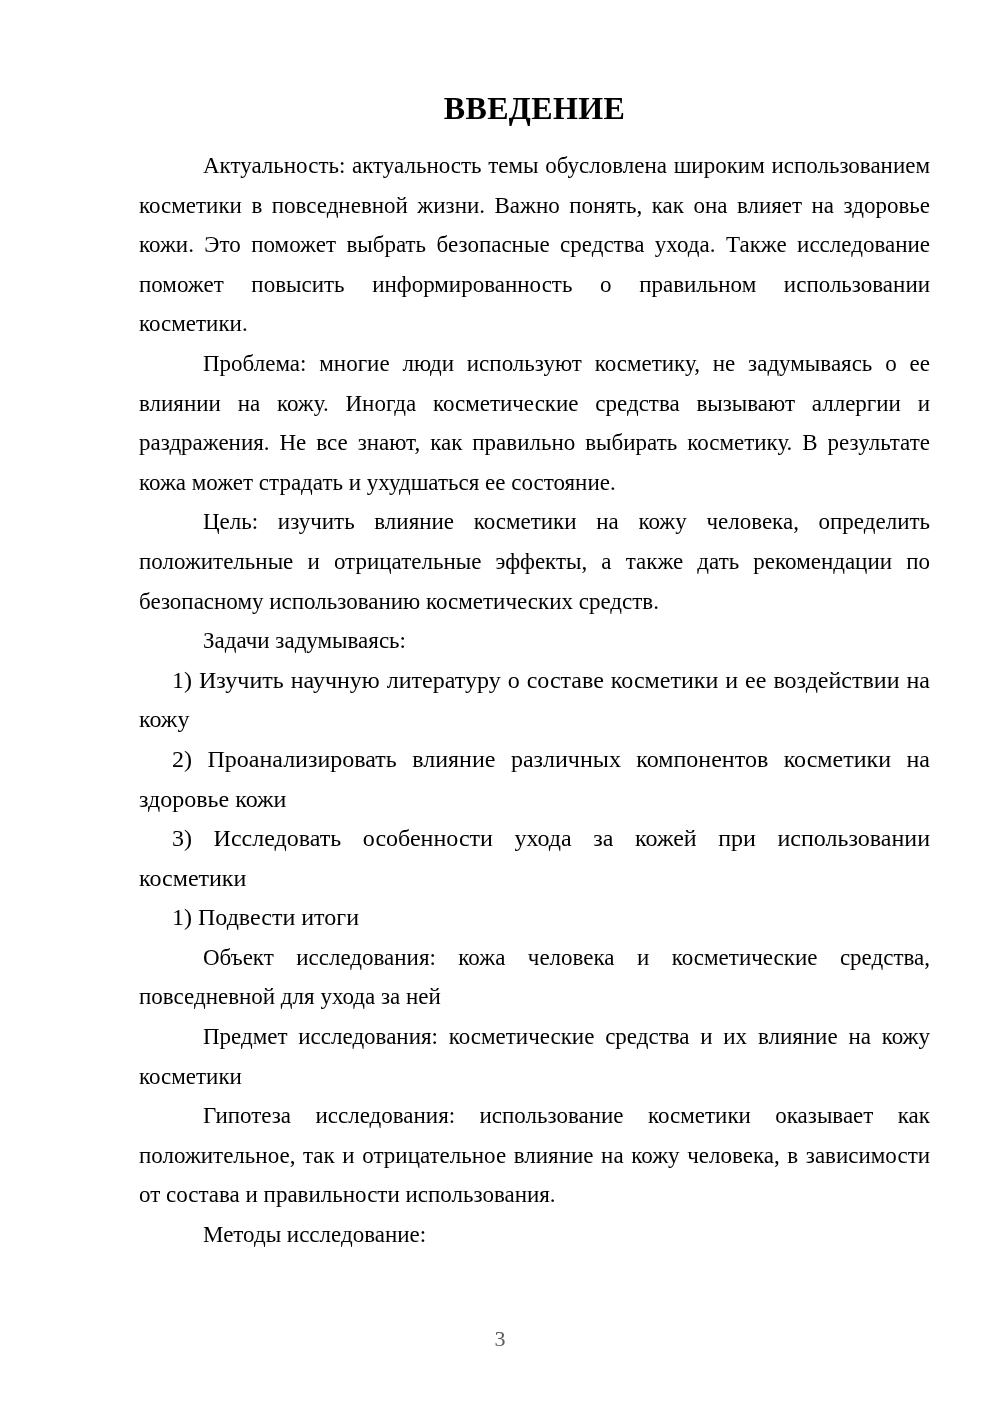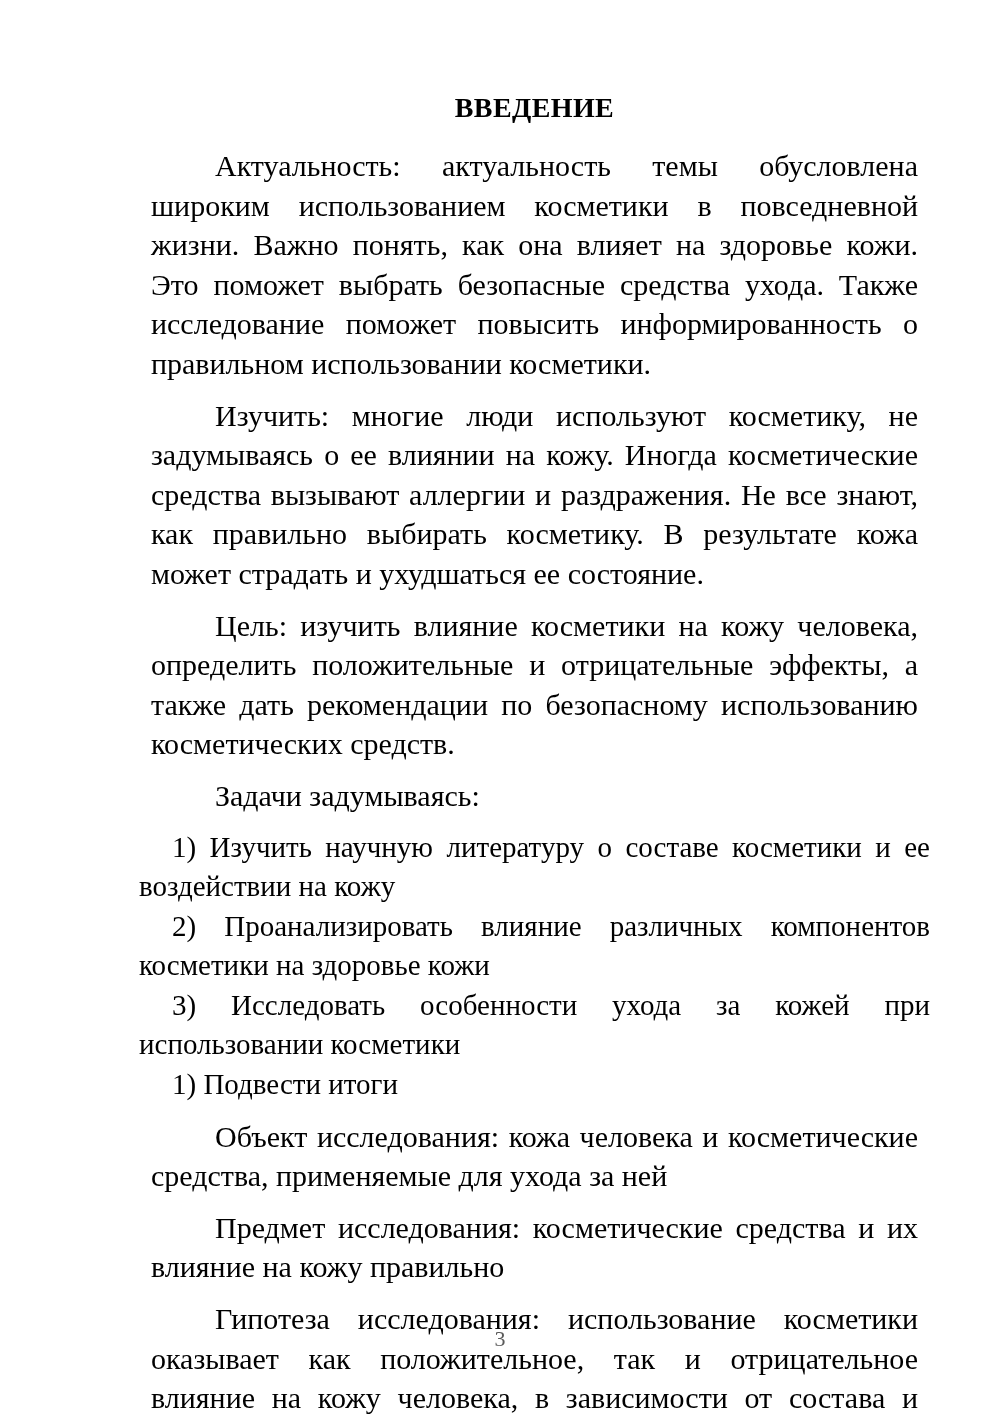--- a/index.html
+++ b/index.html
@@ -28,45 +28,45 @@
   }
 
   .content {
     position: absolute;
     left: 139px;
     top: 88px;
     width: 791px;
   }
 
   .doc-title {
-    font-size: 28px;
+    font-size: 32px;
     font-weight: bold;
     text-align: center;
     letter-spacing: 0.4px;
     line-height: 40px;
     margin: 0 0 18px 0;
   }
 
   .para {
-    font-size: 30px;
+    font-size: 23px;
     line-height: 39.6px;
     text-align: justify;
     text-justify: inter-word;
     text-indent: 64px;
-    margin: 12px;
+    margin: 0;
     hyphens: none;
     font-family: Liberation Serif, serif;
   }
 
   .para.last-line-left {
     text-align-last: left;
   }
 
   .list-item {
-    font-size: 29px;
+    font-size: 24px;
     line-height: 39.6px;
     text-align: justify;
     text-justify: inter-word;
     text-indent: 33px;
     text-align-last: left;
     margin: 0;
   }
 
   .page-number {
     position: absolute;
@@ -83,38 +83,38 @@
 <body>
 
 <div class="page">
 
   <div class="content">
 
     <h1 class="doc-title">ВВЕДЕНИЕ</h1>
 
     <p class="para last-line-left">Актуальность: актуальность темы обусловлена широким использованием косметики в повседневной жизни. Важно понять, как она влияет на здоровье кожи. Это поможет выбрать безопасные средства ухода. Также исследование поможет повысить информированность о правильном использовании косметики.</p>
 
-    <p class="para last-line-left">Изучить: многие люди используют косметику, не задумываясь о ее влиянии на кожу. Иногда косметические средства вызывают аллергии и раздражения. Не все знают, как правильно выбирать косметику. В результате кожа может страдать и ухудшаться ее состояние.</p>
+    <p class="para last-line-left">Проблема: многие люди используют косметику, не задумываясь о ее влиянии на кожу. Иногда косметические средства вызывают аллергии и раздражения. Не все знают, как правильно выбирать косметику. В результате кожа может страдать и ухудшаться ее состояние.</p>
 
     <p class="para last-line-left">Цель: изучить влияние косметики на кожу человека, определить положительные и отрицательные эффекты, а также дать рекомендации по безопасному использованию косметических средств.</p>
 
     <p class="para last-line-left">Задачи задумываясь:</p>
 
     <p class="list-item">1) Изучить научную литературу о составе косметики и ее воздействии на кожу</p>
 
     <p class="list-item">2) Проанализировать влияние различных компонентов косметики на здоровье кожи</p>
 
     <p class="list-item">3) Исследовать особенности ухода за кожей при использовании косметики</p>
 
 
     <p class="list-item">1) Подвести итоги</p>
 
-    <p class="para last-line-left">Объект исследования: кожа человека и косметические средства, применяемые для ухода за ней</p>
+    <p class="para last-line-left">Объект исследования: кожа человека и косметические средства, повседневной для ухода за ней</p>
 
-    <p class="para last-line-left">Предмет исследования: косметические средства и их влияние на кожу правильно</p>
+    <p class="para last-line-left">Предмет исследования: косметические средства и их влияние на кожу косметики</p>
 
     <p class="para last-line-left">Гипотеза исследования: использование косметики оказывает как положительное, так и отрицательное влияние на кожу человека, в зависимости от состава и правильности использования.</p>
 
     <p class="para last-line-left">Методы исследование:</p>
 
   </div>
 
   <div class="page-number">3</div>
 
 </div>

